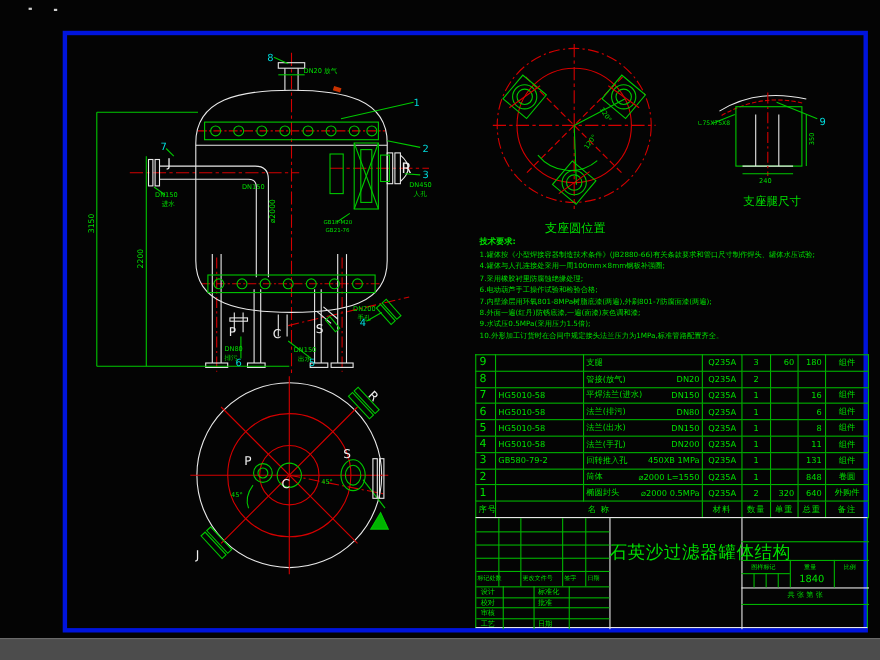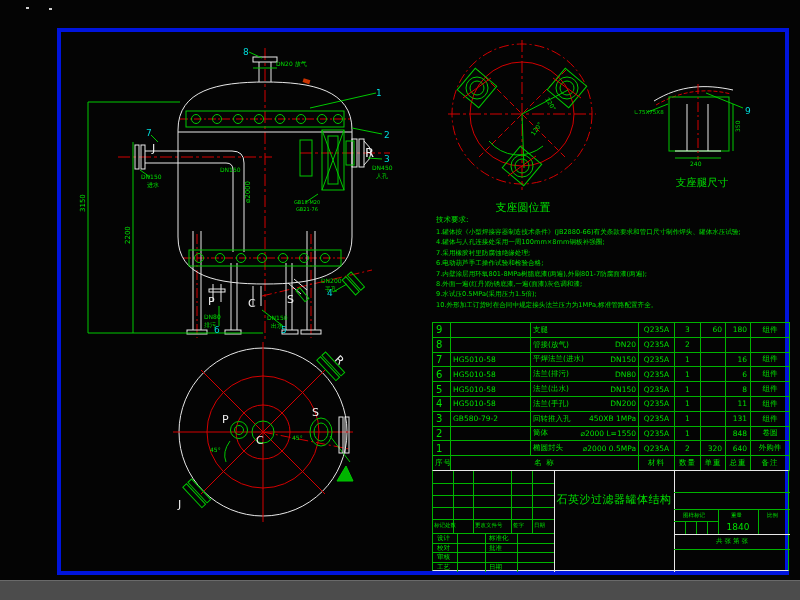--- a/index.html
+++ b/index.html
@@ -5,41 +5,41 @@
   *{margin:0;padding:0;box-sizing:border-box}
   html,body{width:800px;height:600px;background:#000;overflow:hidden;
     font-family:"DejaVu Sans",sans-serif}
   .abs{position:absolute}
   #stage{width:800px;height:600px;background:#040404;position:relative}
   #sheet-frame{left:57px;top:28px;width:732px;height:547px;border:4px solid #0014dd}
   svg{left:0;top:0}
   svg text{font-family:"DejaVu Sans",sans-serif}
   
   #notes{left:436px;top:215px;width:352px;color:#00e000}
-  #notes .nt{font-size:7.5px;font-weight:normal;margin-bottom:2px}
+  #notes .nt{font-size:7.5px;font-weight:bold;margin-bottom:2px}
   #notes .nl{font-size:6.6px;line-height:10.4px;white-space:nowrap;overflow:hidden}
   
   #bom{left:432px;top:322px;width:357px;height:148px;border-collapse:collapse;table-layout:fixed}
   #bom td{border:1px solid #00b400;color:#00e000;font-size:7.5px;white-space:nowrap;
     overflow:hidden;padding:0 2px;height:14.8px}
   #bom td.no{font-size:10px;text-align:left;padding-left:3px}
   #bom td.ctr{text-align:center;padding:0}
   #bom td.rt{text-align:right;padding-right:3px}
   #bom .namecell{display:flex;justify-content:space-between;align-items:center}
   #bom tr.hdr td{text-align:center;font-size:7.5px;letter-spacing:1px}
   
   #tb{left:432px;top:470px;width:357px;height:101px;color:#00e000;
       border-top:1px solid #e8e8e8;border-bottom:1px solid #e8e8e8;
       border-left:1px solid #00b400;border-right:1px solid #00b400}
   .gl{position:absolute;background:#00b400}
   .wl{position:absolute;background:#e8e8e8}
   .tbt{position:absolute;font-size:5.5px;white-space:nowrap}
   .tbt2{position:absolute;font-size:6.5px;white-space:nowrap}
   #tb-title{position:absolute;left:121px;top:21px;width:120px;text-align:center;
-    font-size:11px;letter-spacing:.5px;white-space:nowrap}
+    font-size:16px;letter-spacing:.5px;white-space:nowrap}
   #taskbar{left:0;top:580px;width:800px;height:20px;background:#4c4c4c;border-top:1px solid #6a6a6a}
   .speck{position:absolute;background:#cfcfcf;width:3px;height:2px}
 </style>
 </head>
 <body>
 
 <div id="stage" class="abs">
 
   <div class="speck" style="left:26px;top:7px"></div>
   <div class="speck" style="left:49px;top:8px"></div>

